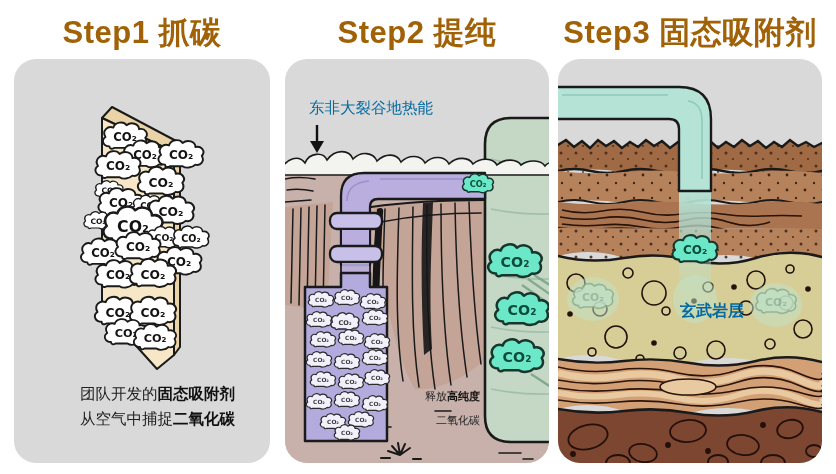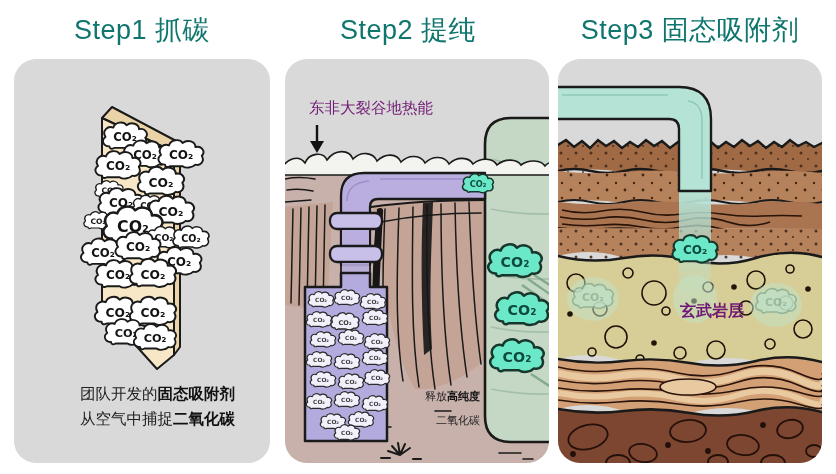--- a/index.html
+++ b/index.html
@@ -1,25 +1,25 @@
 <!DOCTYPE html>
 <html><head>
 <meta charset="utf-8">
 <style>
   html,body{margin:0;padding:0;}
   body{width:836px;height:474px;position:relative;overflow:hidden;background:#ffffff;
        font-family:"Liberation Sans","DejaVu Sans",sans-serif;}
   .step-title{position:absolute;top:12px;height:38px;text-align:center;
-       font-size:27px;font-weight:400;color:#0f766e;letter-spacing:.5px;white-space:nowrap;}
-  #t1{left:14px;width:256px;} #t2{left:276px;width:264px;} #t3{left:558px;width:264px;}
+       font-size:31px;font-weight:700;color:#a16207;letter-spacing:.5px;white-space:nowrap;}
+  #t1{left:14px;width:256px;} #t2{left:285px;width:264px;} #t3{left:558px;width:264px;}
   .panel{position:absolute;top:59px;width:256px;height:404px;background:#d9d9d9;
        border-radius:22px;overflow:hidden;}
   #p1{left:14px;} #p2{left:285px;width:264px;} #p3{left:558px;width:264px;}
   .panel svg{position:absolute;left:0;top:0;}
-  .lbl{position:absolute;color:#701a75;}
+  .lbl{position:absolute;color:#0369a1;}
   .caption{left:0;right:0;top:322px;text-align:center;font-size:15.5px;line-height:25px;color:#222;padding-left:31px;}
   .caption b{font-weight:800;color:#111;}
   .geo{left:24px;top:39px;font-size:15.5px;font-weight:500;}
   .rel{right:69px;top:325px;text-align:right;font-size:11px;line-height:24px;color:#242424;}
   .rel b{font-weight:800;color:#111;}
   .basalt{left:154px;top:242px;transform:translateX(-50%);font-size:16px;font-weight:800;white-space:nowrap;}
   
   .cl{stroke-linejoin:round;}
   .cl-w{fill:#ffffff;stroke:#1a1a1a;stroke-width:2.4;}
   .cl-f{fill:#f2f0fa;stroke:#2b2b2b;stroke-width:2.6;}

